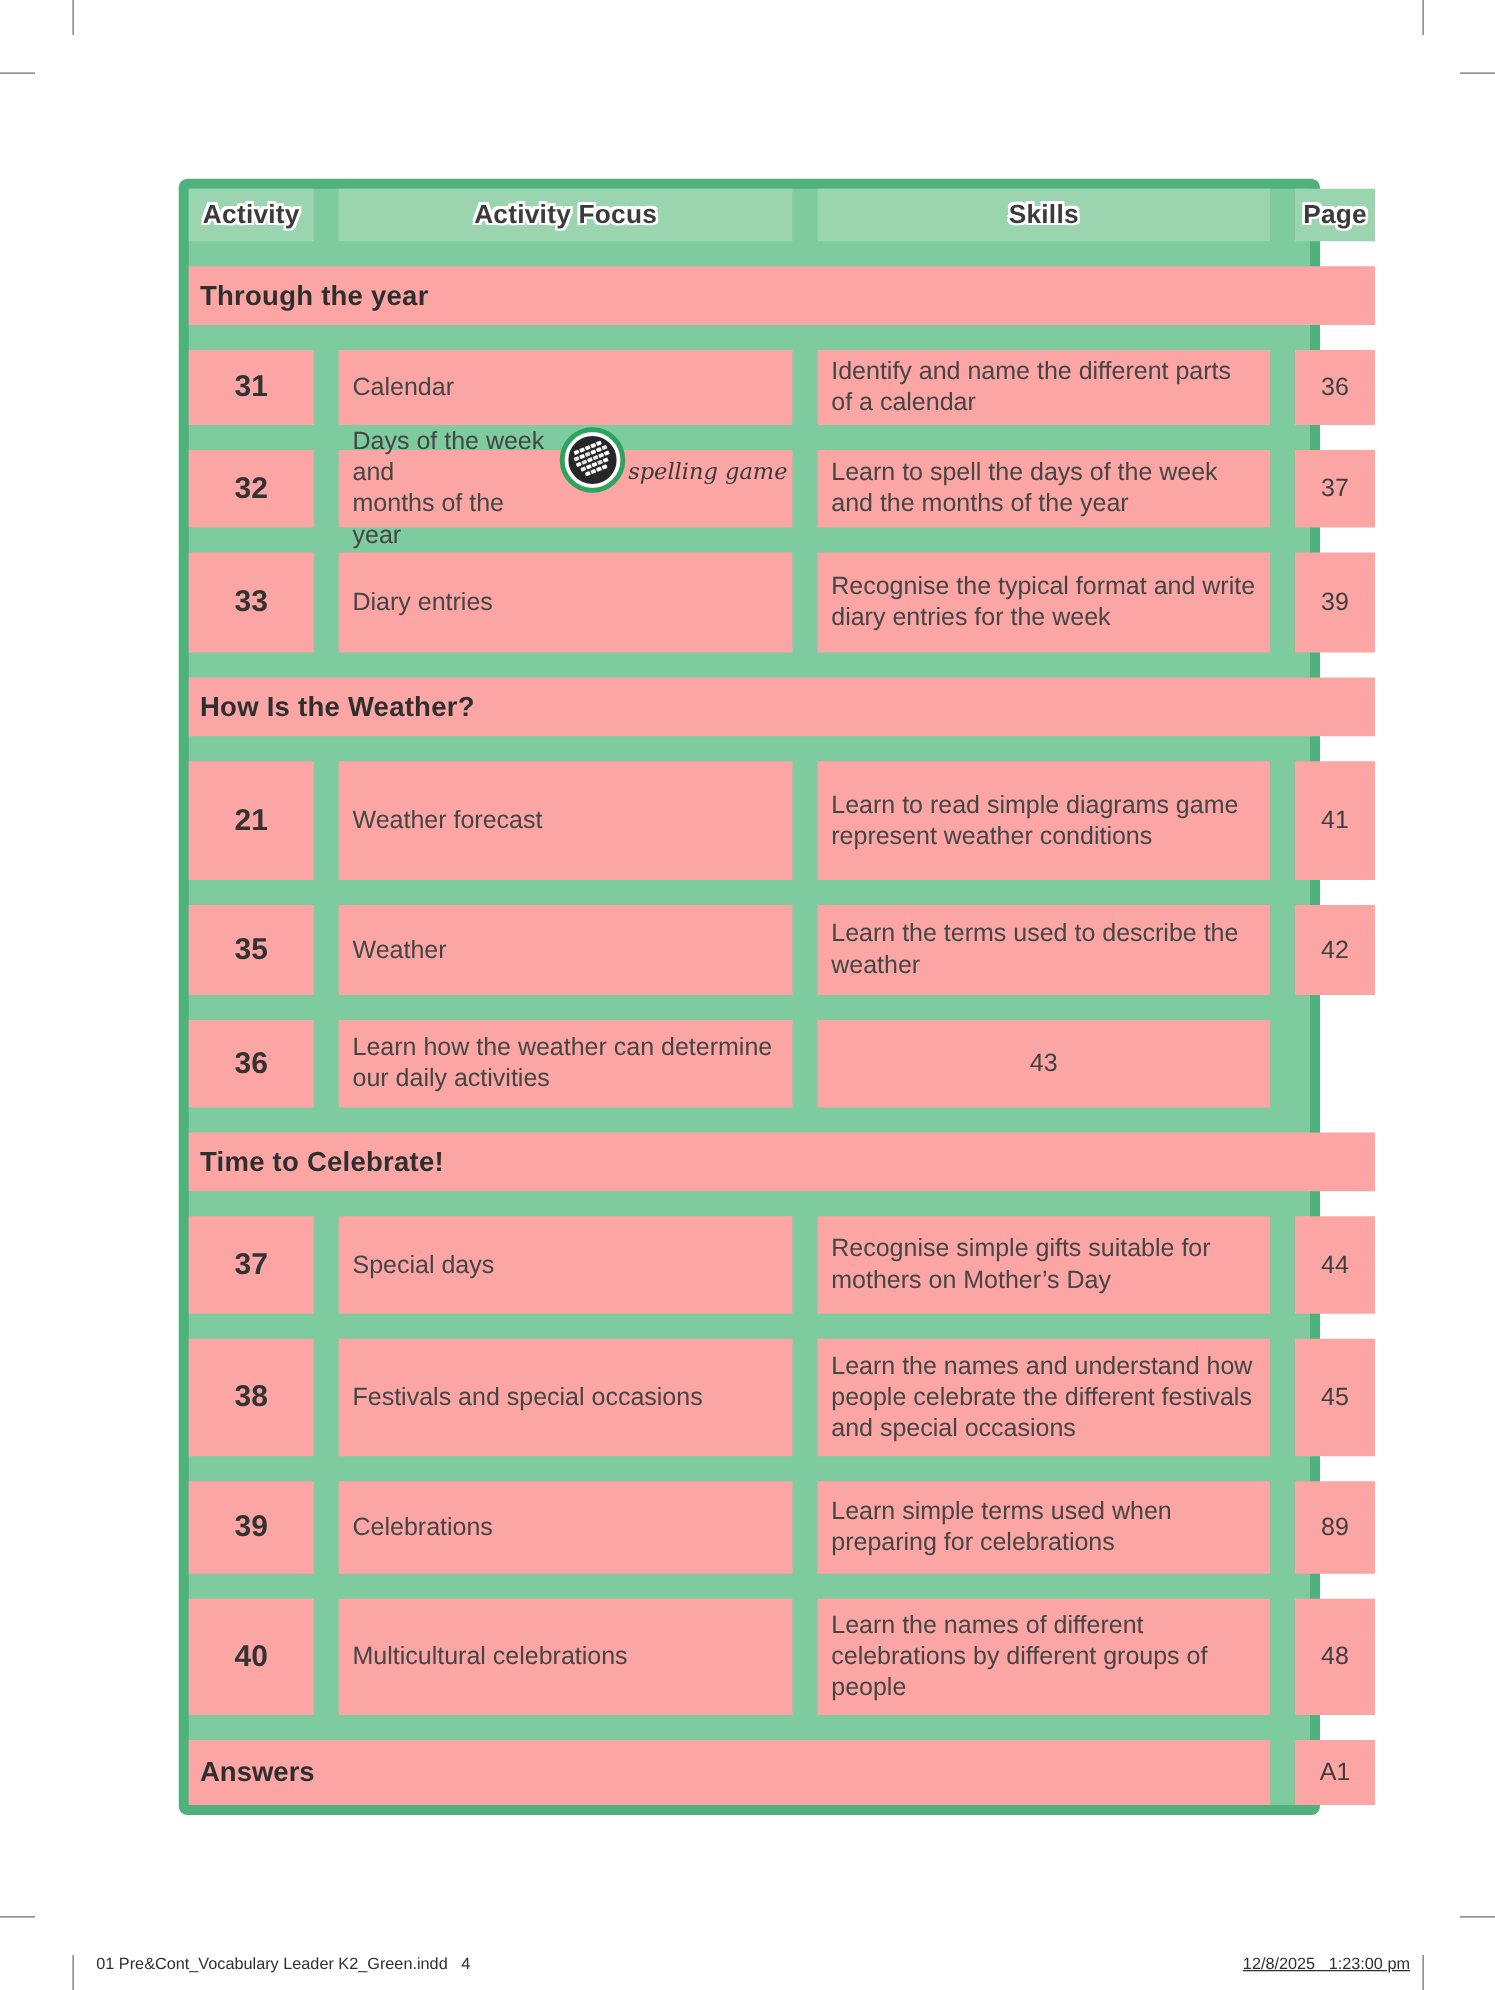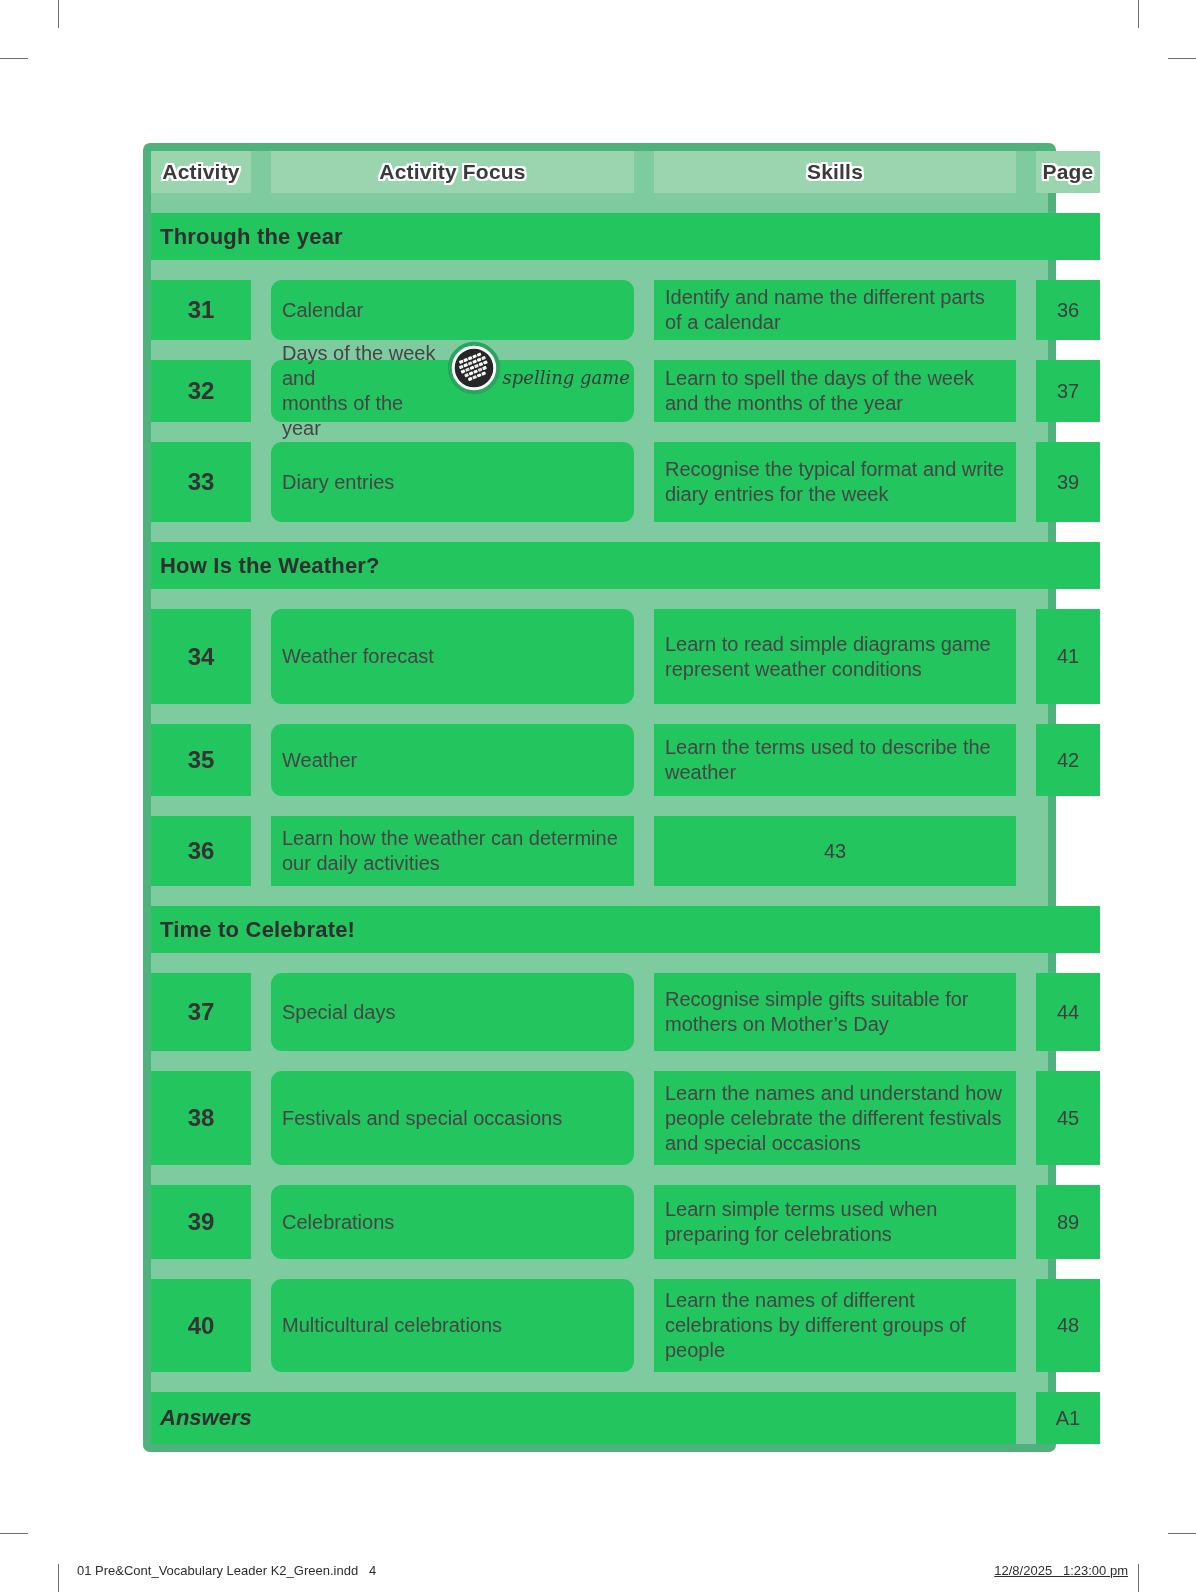--- a/index.html
+++ b/index.html
@@ -26,62 +26,62 @@
     padding:8px;
     border-radius:7px;
   }
   .toc-grid {
     display:grid;
     grid-template-columns:100px 363px 362px 64px;
     grid-template-rows:42px 47px 60px 62px 80px 47px 95px 72px 70px 47px 78px 94px 74px 93px 52px;
     gap:20px;
     background:#7ecba0;
   }
-  .cell { background:#22c55e; display:flex; align-items:center; }
+  .cell { background:#fca5a5; display:flex; align-items:center; }
 
   
   .cell.head {
     background:#9bd5af;
     justify-content:center;
   }
   .head-label {
     font-weight:bold; font-size:21px; color:#3b3b3b; letter-spacing:.2px;
     text-shadow:
       -2px -2px 0 #fff, -2px 0 0 #fff, -2px 2px 0 #fff,
        0 -2px 0 #fff,  0 2px 0 #fff,
        2px -2px 0 #fff, 2px 0 0 #fff, 2px 2px 0 #fff;
   }
 
   
   .cell.section { grid-column:1 / -1; padding-left:9px; }
   .section-title { font-weight:bold; font-size:22px; color:#2f2f2f; letter-spacing:.2px; }
 
   
   .c-act   { justify-content:center; font-weight:bold; font-size:24px; color:#333333; }
-  .c-focus { padding-left:11px; padding-right:4px; font-size:20px; color:#454545;border-radius:11px; }
+  .c-focus { padding-left:11px; padding-right:4px; font-size:20px; color:#454545; }
   .c-skills{ padding-left:11px; padding-right:10px; font-size:20px; color:#454545;
              white-space:pre-line; line-height:25px; }
   .c-page  { justify-content:center; font-size:20px; color:#3f3f3f; }
 
   .focus-text { line-height:25px; }
   .focus-text.multiline { white-space:pre-line; }
   .focus-wrap { display:flex; align-items:flex-start; gap:3px; width:100%; }
 
   
   .badge { display:flex; align-items:flex-end; margin-left:2px; }
   .badge svg { display:block; }
   .badge-label {
     font-family:"DejaVu Serif","Liberation Serif",serif;
     font-style:italic; font-size:18px; color:#3a3a3a;
     margin-bottom:7px; margin-left:2px; white-space:nowrap;
   }
 
   
   .cell.answers { grid-column:1 / 4; padding-left:9px; }
-  .answers-label { font-weight:bold; font-size:22px; color:#2f2f2f;font-style:italic; }
+  .answers-label { font-weight:bold; font-size:22px; color:#2f2f2f; }
 
   
   .footer-left {
     position:absolute; left:77px; top:1563px;
     font-size:13px; color:#2f2f2f; white-space:pre;
   }
   .footer-right {
     position:absolute; right:68px; top:1563px;
     font-size:13px; color:#2f2f2f; white-space:pre;text-decoration:underline;
   }
@@ -179,21 +179,21 @@
           <span class="focus-text">Diary entries</span>
         </div>
       <div class="cell c-skills">Recognise the typical format and write
 diary entries for the week</div>
       <div class="cell c-page">39</div>
 
       <div class="cell section">
         <span class="section-title">How Is the Weather?</span>
       </div>
 
-      <div class="cell c-act">34</div>
+      <div class="cell c-act">21</div>
       <div class="cell c-focus">
           <span class="focus-text">Weather forecast</span>
         </div>
       <div class="cell c-skills">Learn to read simple diagrams game
 represent weather conditions</div>
       <div class="cell c-page">41</div>
 
       <div class="cell c-act">35</div>
       <div class="cell c-focus">
           <span class="focus-text">Weather</span>

